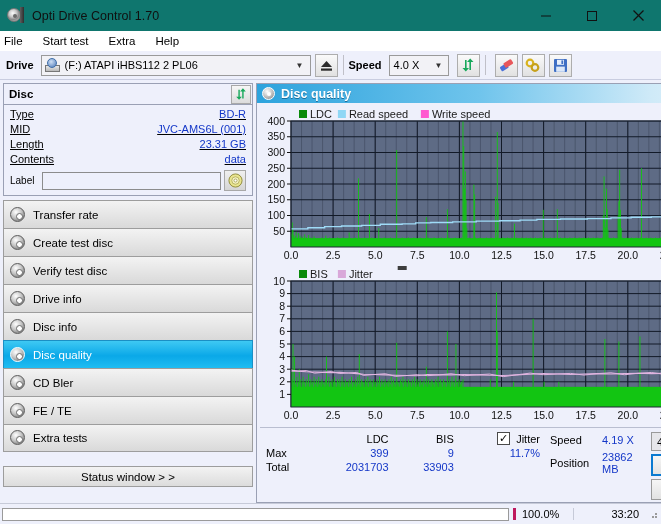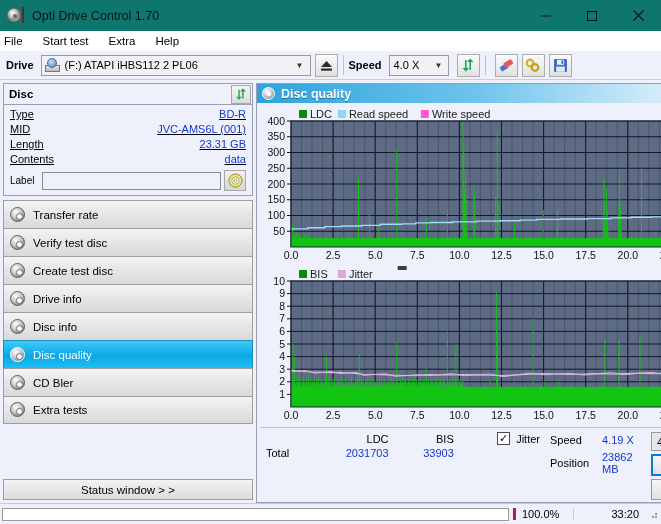--- a/index.html
+++ b/index.html
@@ -153,21 +153,21 @@
     background:radial-gradient(circle at 38% 32%,#ffffff 0%,#c7c7c7 45%,#8f8f8f 75%,#e2e2e2 100%);
     border:1.5px solid #5d5d5d;
   }
   .nav-ico .c:after{
     content:"";position:absolute;left:5px;top:5px;width:5px;height:5px;border-radius:50%;
     background:#fff;border:1px solid #6b6b6b;
   }
   .navitem.active .nav-ico .c{ border-color:#ffffff; }
   .left-spacer{flex:1;min-height:4px;}
   .statusbtn{
-    height:21px;margin-bottom:3px;
+    height:21px;margin-bottom:16px;
     background:linear-gradient(#f3f3f3,#dcdcdc);border:1px solid #9d9d9d;
     display:flex;align-items:center;justify-content:center;font-size:11.5px;
   }
 
   
   .right{flex:1;display:flex;flex-direction:column;background:#eef0fb;padding:3px 3px 0 0;}
   .rt-frame{border:1px solid #9aa0b4;flex:1;display:flex;flex-direction:column;background:#eef0fb;}
   .rt-head{
     height:19px;display:flex;align-items:center;padding-left:5px;
     background:linear-gradient(90deg,#2da3dd 0%,#6fc4ec 45%,#cfeaf8 80%,#eef6fc 100%);
@@ -379,27 +379,27 @@
         <div class="navitem">
           <span class="nav-ico">
               <i class="c"></i>
             </span>
           <span>Transfer rate</span>
         </div>
         <div class="navitem">
           <span class="nav-ico">
               <i class="c"></i>
             </span>
-          <span>Verify test disc</span>
+          <span>Create test disc</span>
         </div>
         <div class="navitem">
           <span class="nav-ico">
               <i class="c"></i>
             </span>
-          <span>Create test disc</span>
+          <span>Verify test disc</span>
         </div>
         <div class="navitem">
           <span class="nav-ico">
               <i class="c"></i>
             </span>
           <span>Drive info</span>
         </div>
         <div class="navitem">
           <span class="nav-ico">
               <i class="c"></i>
@@ -410,20 +410,26 @@
           <span class="nav-ico">
               <i class="c"></i>
             </span>
           <span>Disc quality</span>
         </div>
         <div class="navitem">
           <span class="nav-ico">
               <i class="c"></i>
             </span>
           <span>CD Bler</span>
+        </div>
+        <div class="navitem">
+          <span class="nav-ico">
+              <i class="c"></i>
+            </span>
+          <span>FE / TE</span>
         </div>
         <div class="navitem">
           <span class="nav-ico">
               <i class="c"></i>
             </span>
           <span>Extra tests</span>
         </div>
       </div>
 
       <div class="left-spacer"></div>
@@ -1697,20 +1703,26 @@
                 <th class="col-ldc">LDC</th>
                 <th class="col-bis">BIS</th>
                 <th class="col-jit">
                   <span class="jit-head">
                     <span class="chk">✓</span>
                     <span>Jitter</span>
                   </span>
                 </th>
               </tr>
               <tr>
+                <td class="lbl">Max</td>
+                <td>399</td>
+                <td>9</td>
+                <td>11.7%</td>
+              </tr>
+              <tr>
                 <td class="lbl">Total</td>
                 <td>2031703</td>
                 <td>33903</td>
                 <td></td>
               </tr>
             </tbody>
               </table>
           </div>
 
           <div class="stats-right">

